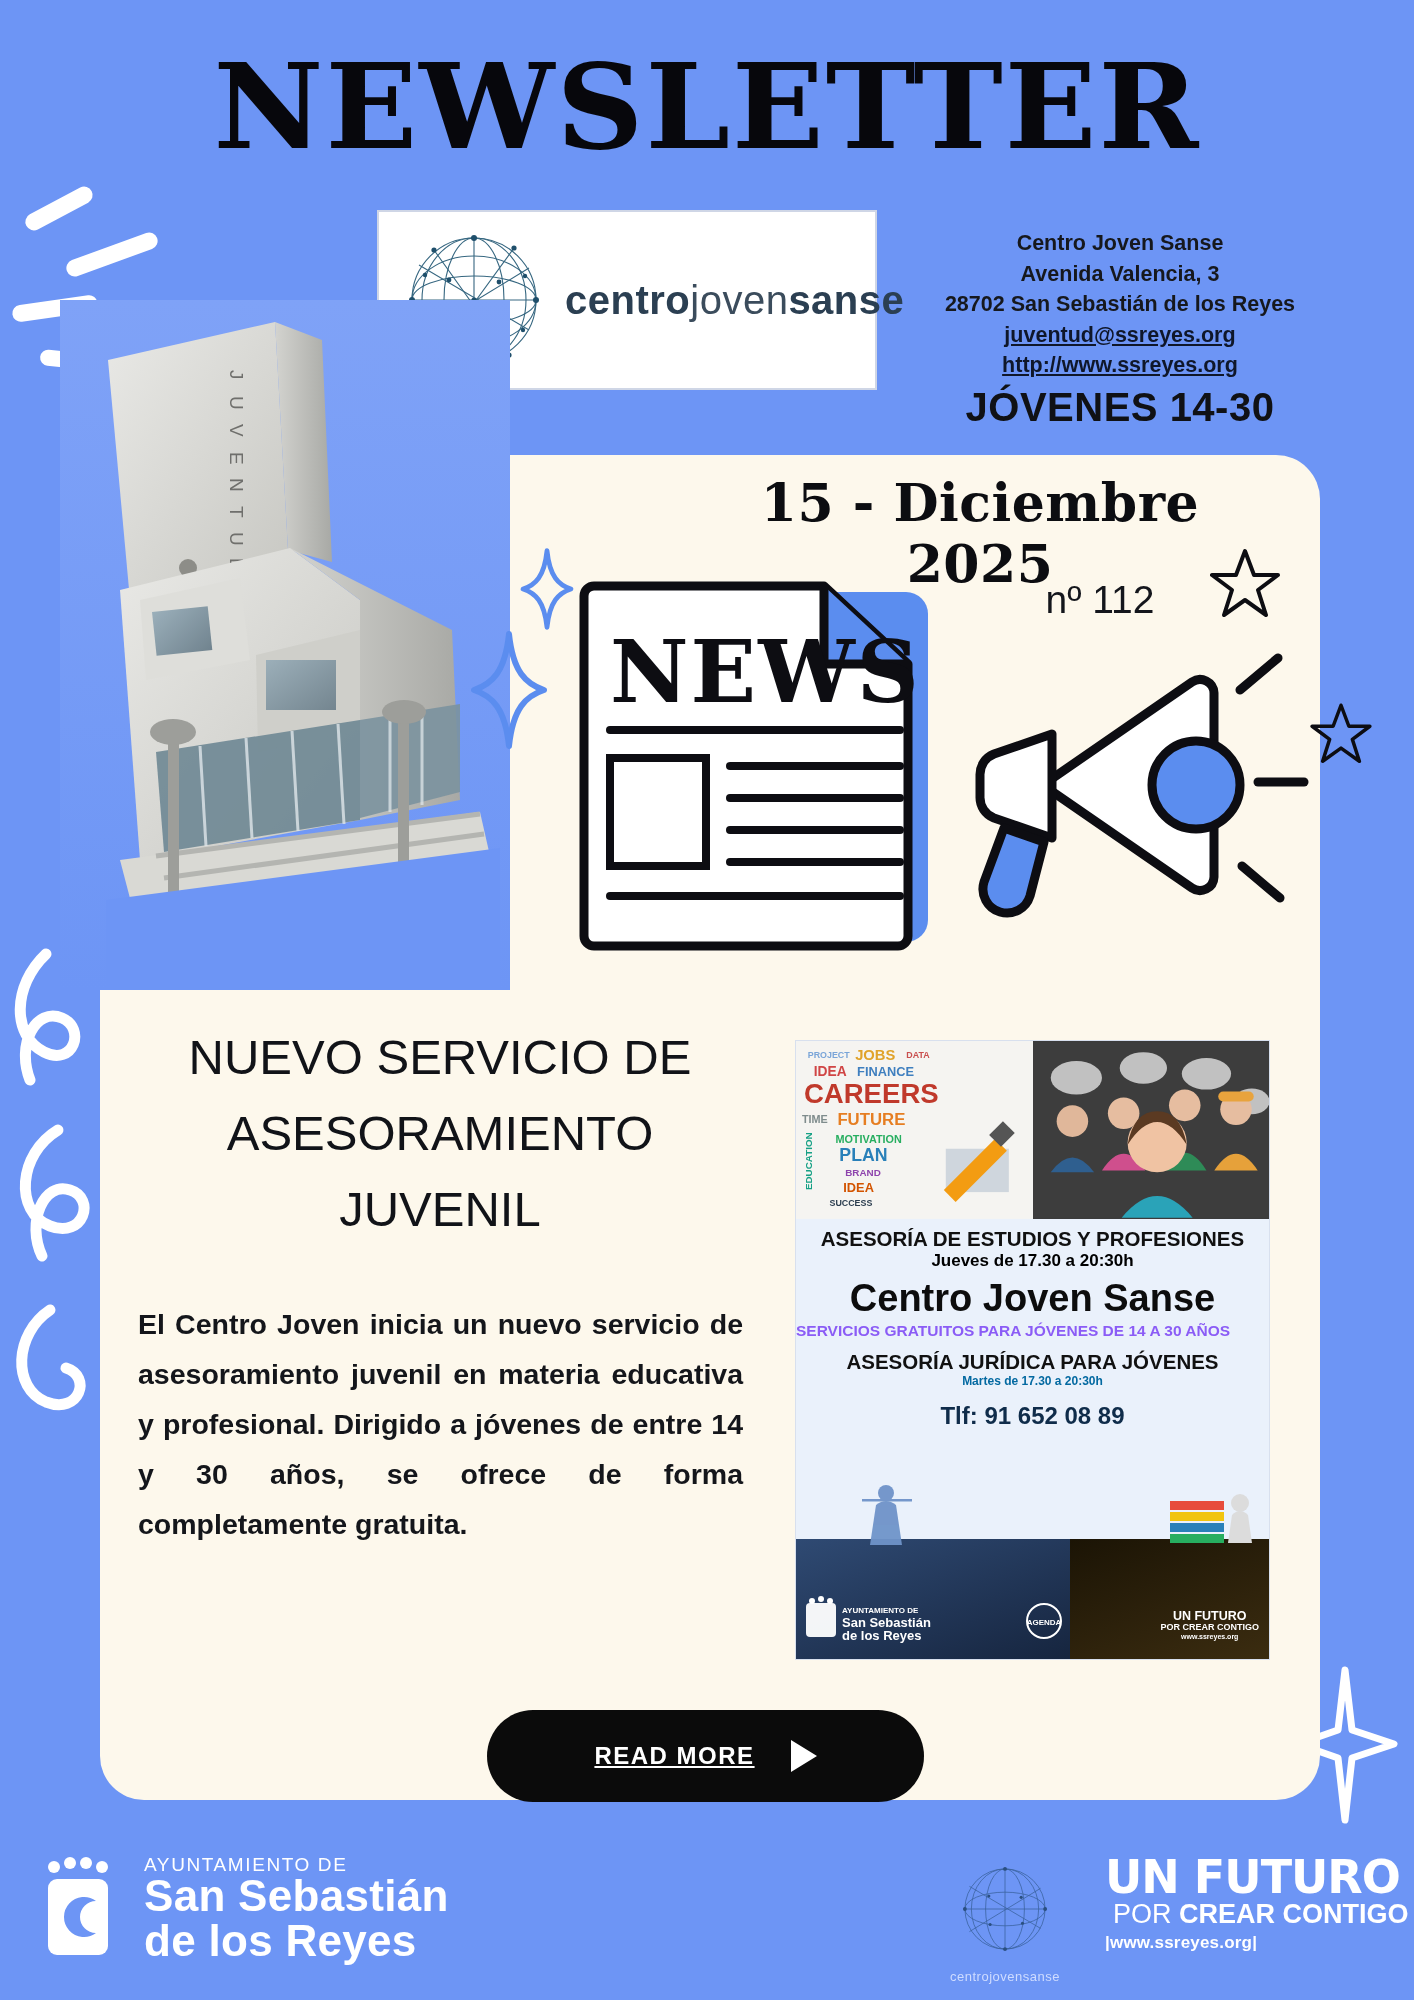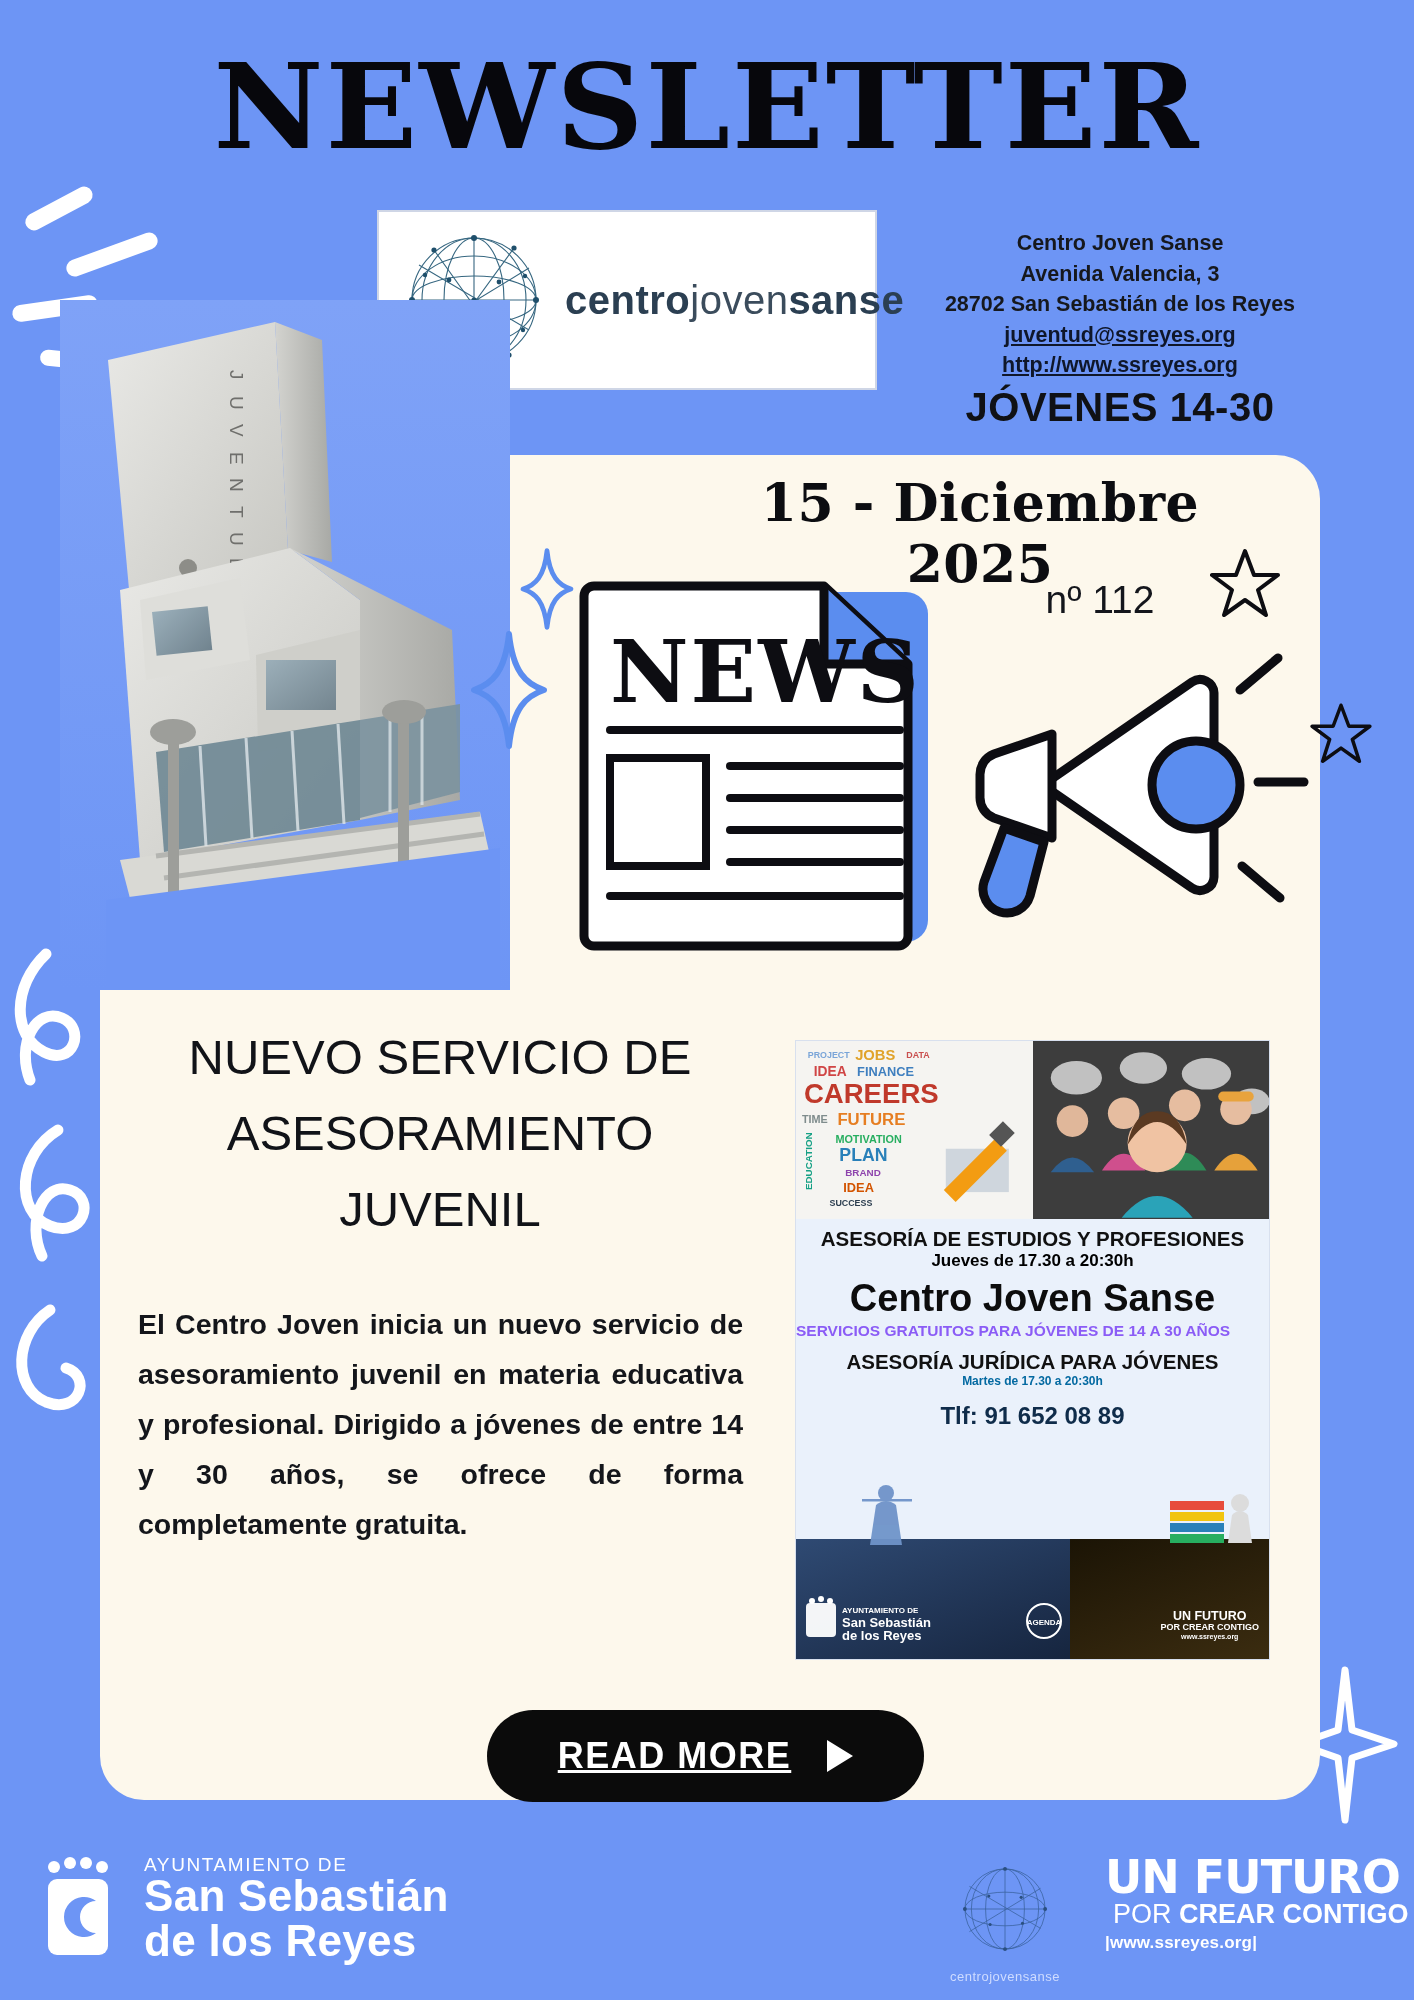--- a/index.html
+++ b/index.html
@@ -103,21 +103,21 @@
   .pb-right{width:42%;height:100%;background:linear-gradient(160deg,#1b1405,#3b2c10);position:relative;}
   .pb-txt2{position:absolute;right:10px;bottom:18px;color:#fff;font-size:12.5px;font-weight:700;text-align:center;line-height:1.1;}
   .books{position:absolute;right:8px;top:-52px;width:95px;height:60px;}
   
   .readmore{
     position:absolute;left:487px;top:1710px;width:437px;height:92px;
     background:#0b0b0b;border-radius:46px;display:flex;align-items:center;
     justify-content:center;gap:36px;
   }
   .readmore-label{
-    color:#fff;font-size:36px;font-weight:700;letter-spacing:1.5px;
+    color:#fff;font-size:24px;font-weight:700;letter-spacing:1.5px;
     text-decoration:underline;
   }
   .play{
     width:0;height:0;border-left:26px solid #ffffff;
     border-top:16px solid transparent;border-bottom:16px solid transparent;
   }
   
   .foot-ayto{position:absolute;left:38px;top:1855px;display:flex;align-items:center;gap:20px;}
   .ayto-shield{width:86px;height:105px;}
   .ayto-text{color:#ffffff;line-height:1.02;}

